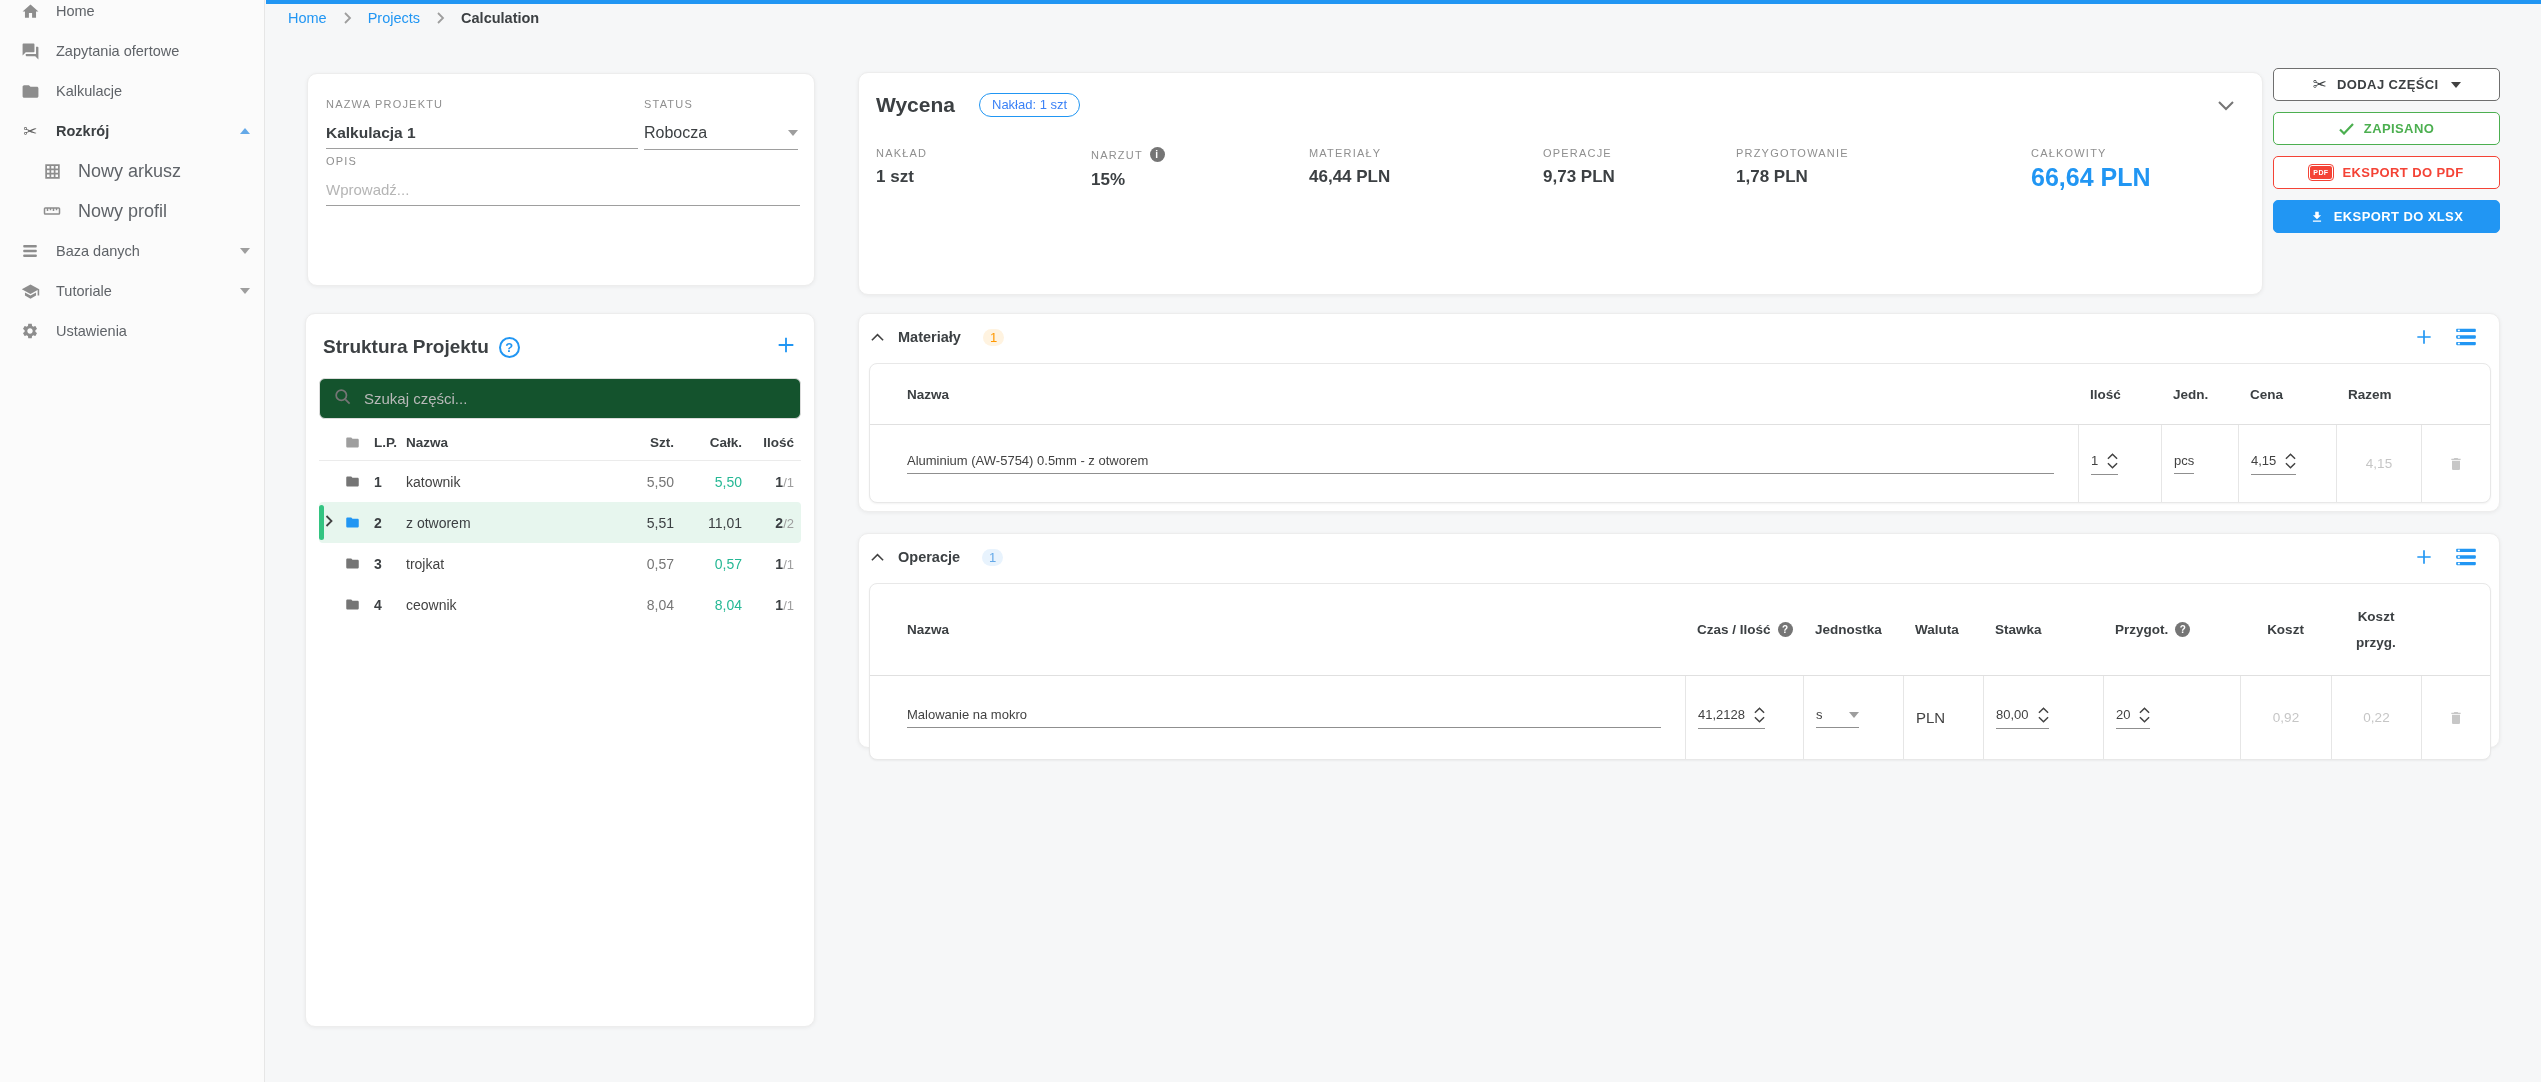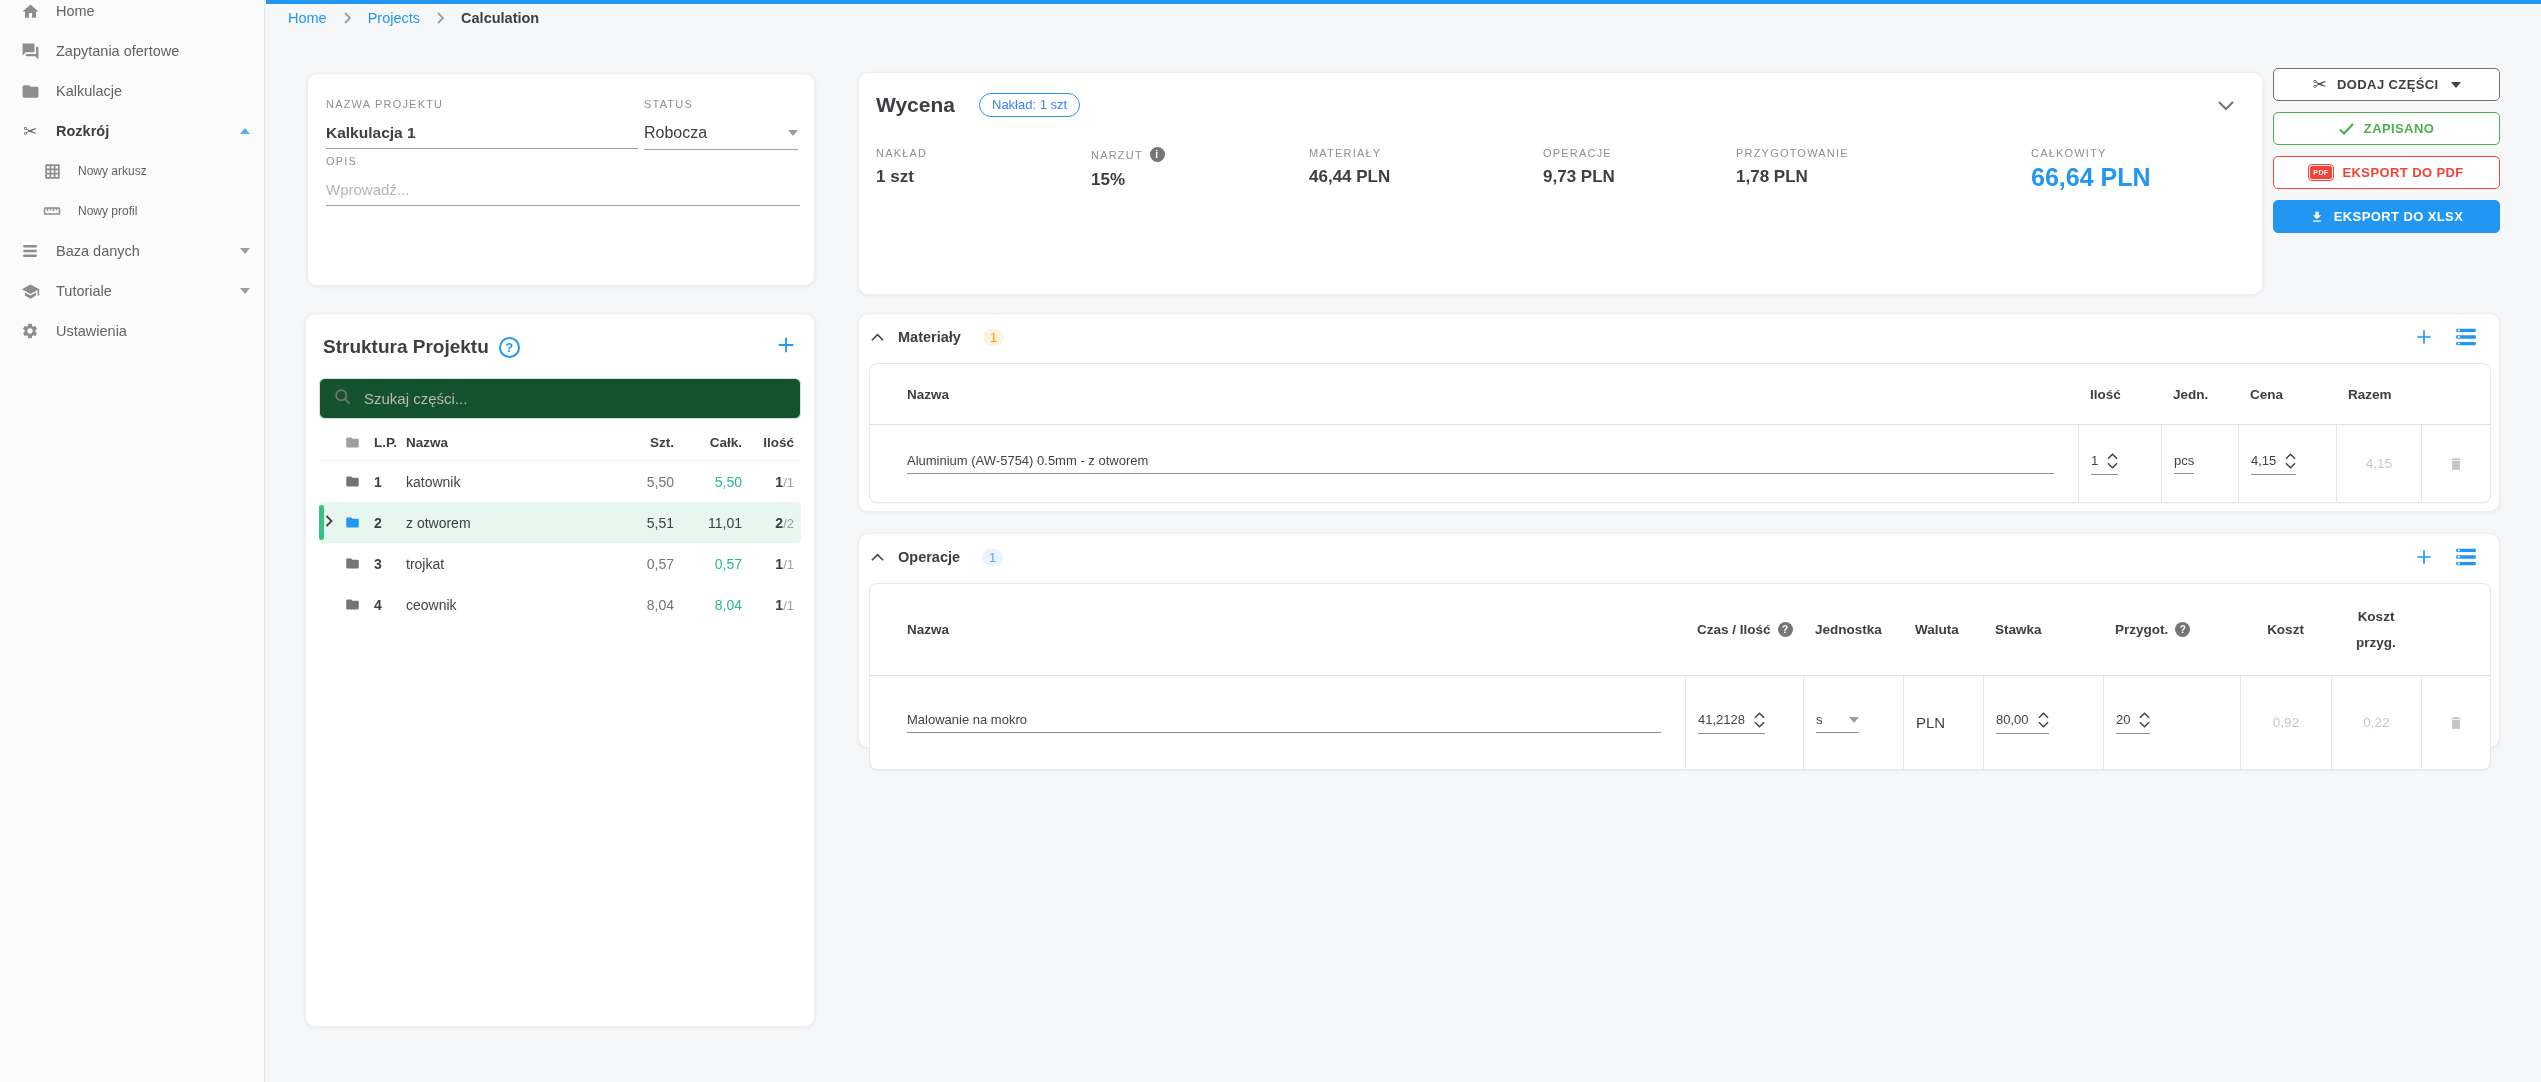--- a/index.html
+++ b/index.html
@@ -6,21 +6,21 @@
   html,body { width:2541px; height:1082px; overflow:hidden;
     font-family:"Liberation Sans","DejaVu Sans",sans-serif; background:#f6f7f8; color:#424242; }
 
   
   .sidebar { position:absolute; left:0; top:0; width:265px; height:1082px;
     background:#fbfbfb; border-right:1px solid #e6e6e6; padding-top:0; }
   .nav-list { margin-top:-9px; }
   .nav-item { height:40px; display:flex; align-items:center; padding:0 14px 0 18px;
     font-size:14.5px; color:#5f6368; cursor:pointer; }
   .nav-item .nv-ic { width:24px; display:flex; justify-content:center; margin-right:14px; color:#8d8d8d; }
-  .nav-item.child { padding-left:40px; font-size:12px; }
+  .nav-item.child { padding-left:40px; font-size:18px; }
   .nav-item.active { color:#3c4043; font-weight:bold; }
   .nav-item.active .nv-ic { color:#616161; }
   .nav-label { flex:1; white-space:nowrap; }
   .glyph-ic { font-size:17px; line-height:1; }
   .caret-up-blue { width:0;height:0;border-left:5px solid transparent;border-right:5px solid transparent;border-bottom:6px solid #64a9e8; }
   .caret-down-gray { width:0;height:0;border-left:5px solid transparent;border-right:5px solid transparent;border-top:6px solid #9e9e9e; }
 
   
   .bluebar { position:absolute; left:266px; top:0; width:2275px; height:4px; background:#2196f3; }
   .breadcrumb { position:absolute; left:288px; top:10px; display:flex; align-items:center; font-size:14.5px; }
@@ -115,21 +115,21 @@
   .sec-tools { margin-left:auto; display:flex; align-items:center; gap:22px; }
   .sec-tools .tool { cursor:pointer; display:flex; }
 
   .inner-table { margin:3px 8px 0 10px; border:1px solid #e8e8e8; border-radius:8px; background:#fff;
     box-shadow:0 1px 2px rgba(0,0,0,.05); overflow:hidden; }
   .tbl-hrow { display:flex; align-items:center; font-size:13.5px; font-weight:bold; color:#3c4043; }
   .mat .tbl-hrow { height:60px; }
   .ops .tbl-hrow { height:91px; }
   .tbl-drow { display:flex; border-top:1px solid #e0e0e0; }
   .mat .tbl-drow { height:78px; }
-  .ops .tbl-drow { height:94px; }
+  .ops .tbl-drow { height:84px; }
   .cell { display:flex; align-items:center; padding-left:12px; }
   .cell-name { flex:1; padding-left:37px; padding-right:24px; }
   .dcell { border-left:1px solid #e6e6e6; }
   .dcell.first { border-left:none; }
   .cell-c { justify-content:center; padding-left:0; }
   .hwrap { line-height:1.9; text-align:center; width:74px; }
 
   .w-il { width:83px; } .w-jd { width:77px; } .w-ce { width:98px; } .w-rz { width:85px; }
   .w-act { width:69px; }
   .w-czas { width:118px; } .w-jednostka { width:100px; } .w-waluta { width:80px; }

